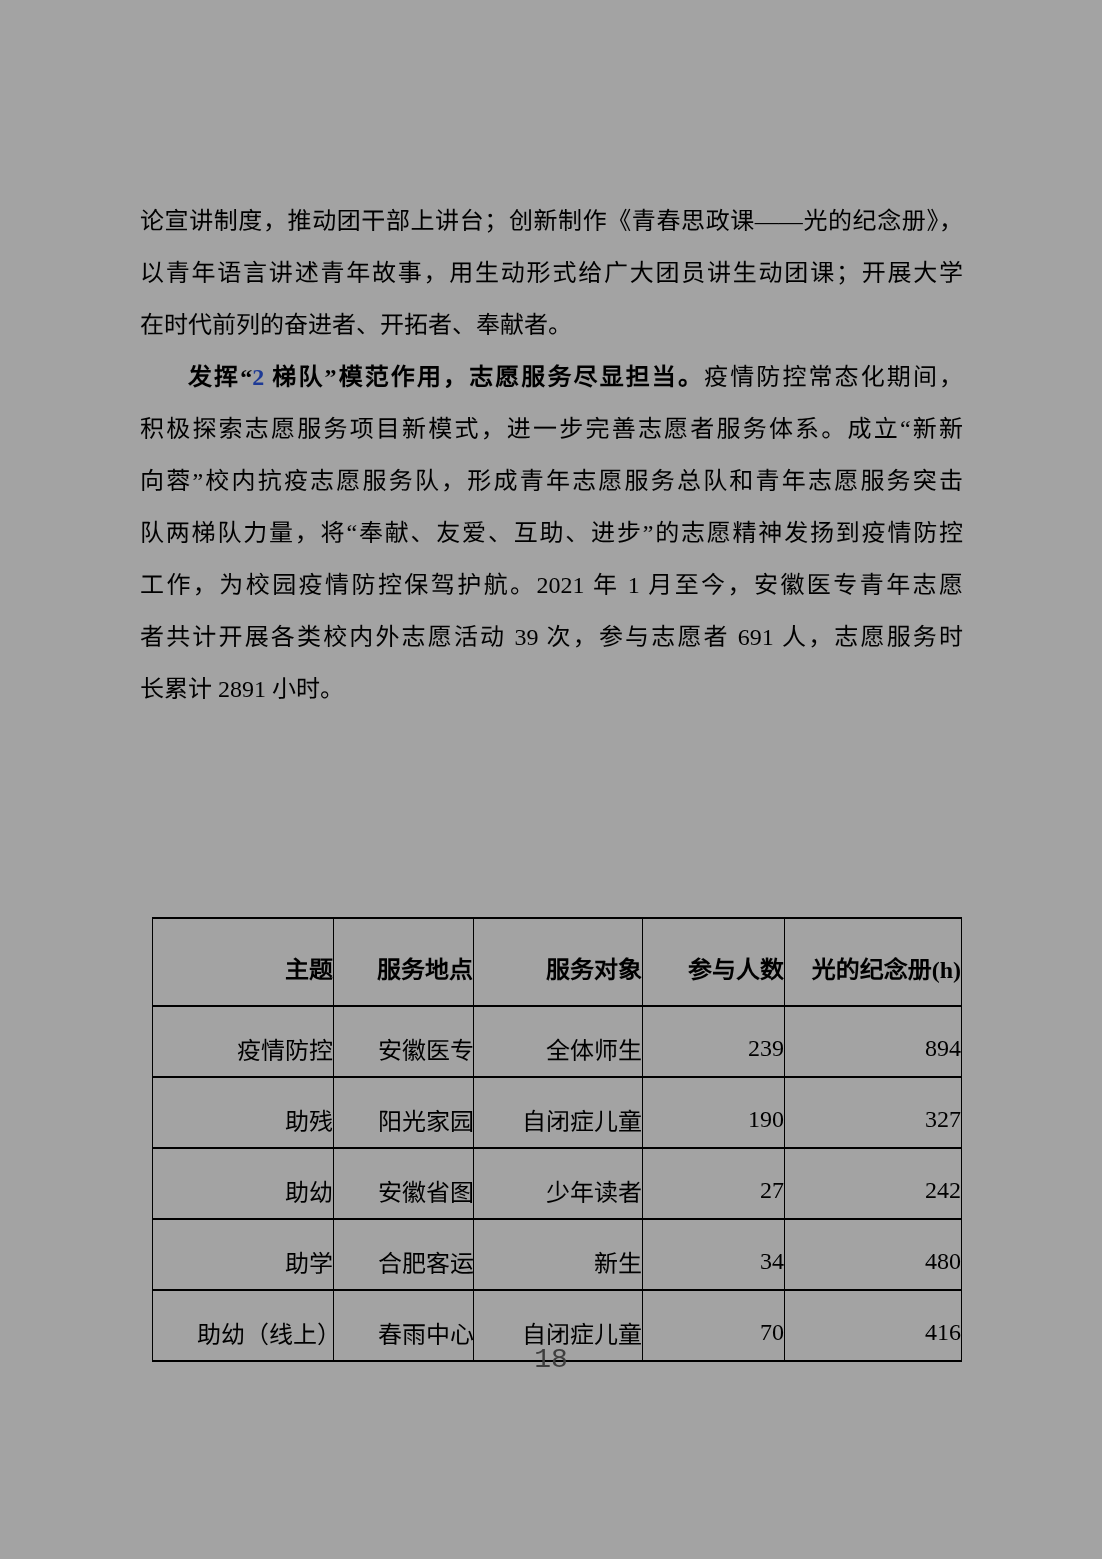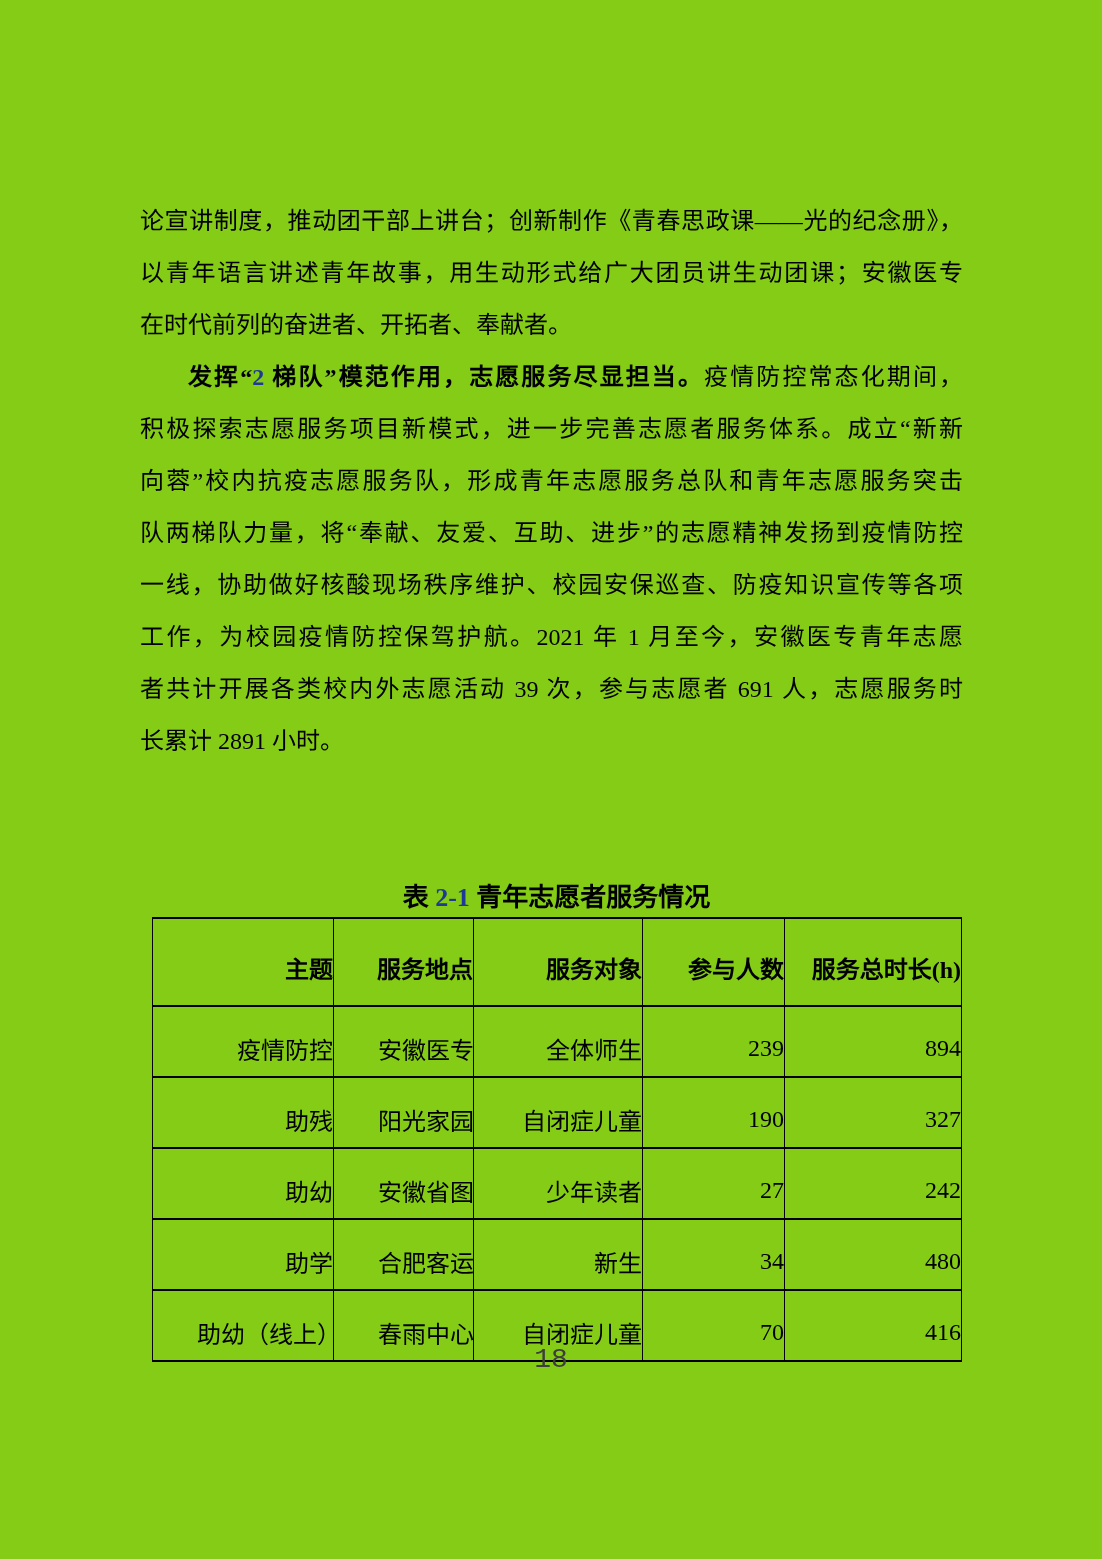--- a/index.html
+++ b/index.html
@@ -1,20 +1,20 @@
 <!DOCTYPE html>
 <html lang="zh-CN"><head>
 <meta charset="utf-8">
 <style>
   html, body { margin: 0; padding: 0; background: #ffffff; }
   .page {
     position: relative;
     width: 1102px;
     height: 1559px;
-    background: #84cc16;
+    background: #a3a3a3;
     color: #000000;
     font-family: "Liberation Serif", "DejaVu Serif", serif;
     overflow: hidden;
   }
   
   .text-flow {
     position: absolute;
     left: 140px;
     top: 195px;
     width: 823px;
@@ -89,50 +89,48 @@
     font-family: Liberation Mono, monospace;
   }
 </style>
 </head>
 <body>
 
 <div class="page">
 
   <div class="text-flow">
     <div class="line j">论宣讲制度，推动团干部上讲台；创新制作《青春思政课——光的纪念册》，</div>
-    <div class="line j">以青年语言讲述青年故事，用生动形式给广大团员讲生动团课；安徽医专</div>
+    <div class="line j">以青年语言讲述青年故事，用生动形式给广大团员讲生动团课；开展大学</div>
     <div class="line">在时代前列的奋进者、开拓者、奉献者。</div>
 
     <div class="line j indent"><span class="b">发挥“</span><span class="b blue">2</span><span class="b"> 梯队”模范作用，志愿服务尽显担当。</span><span>疫情防控常态化期间，</span></div>
     <div class="line j">积极探索志愿服务项目新模式，进一步完善志愿者服务体系。成立“新新</div>
     <div class="line j">向蓉”校内抗疫志愿服务队，形成青年志愿服务总队和青年志愿服务突击</div>
     <div class="line j">队两梯队力量，将“奉献、友爱、互助、进步”的志愿精神发扬到疫情防控</div>
-    <div class="line j">一线，协助做好核酸现场秩序维护、校园安保巡查、防疫知识宣传等各项</div>
     <div class="line j">工作，为校园疫情防控保驾护航。2021 年 1 月至今，安徽医专青年志愿</div>
     <div class="line j">者共计开展各类校内外志愿活动 39 次，参与志愿者 691 人，志愿服务时</div>
     <div class="line">长累计 2891 小时。</div>
   </div>
 
-  <div class="caption"><span>表 </span><span class="blue">2-1</span><span> 青年志愿者服务情况</span></div>
 
   <table class="vtable">
     <colgroup>
       <col style="width:181px">
       <col style="width:140px">
       <col style="width:169px">
       <col style="width:142px">
       <col style="width:177px">
     </colgroup>
     <thead>
       <tr>
         <th>主题</th>
         <th>服务地点</th>
         <th>服务对象</th>
         <th>参与人数</th>
-        <th>服务总时长(h)</th>
+        <th>光的纪念册(h)</th>
       </tr>
     </thead>
     <tbody>
       <tr>
         <td>疫情防控</td>
         <td>安徽医专</td>
         <td>全体师生</td>
         <td>239</td>
         <td>894</td>
       </tr>

